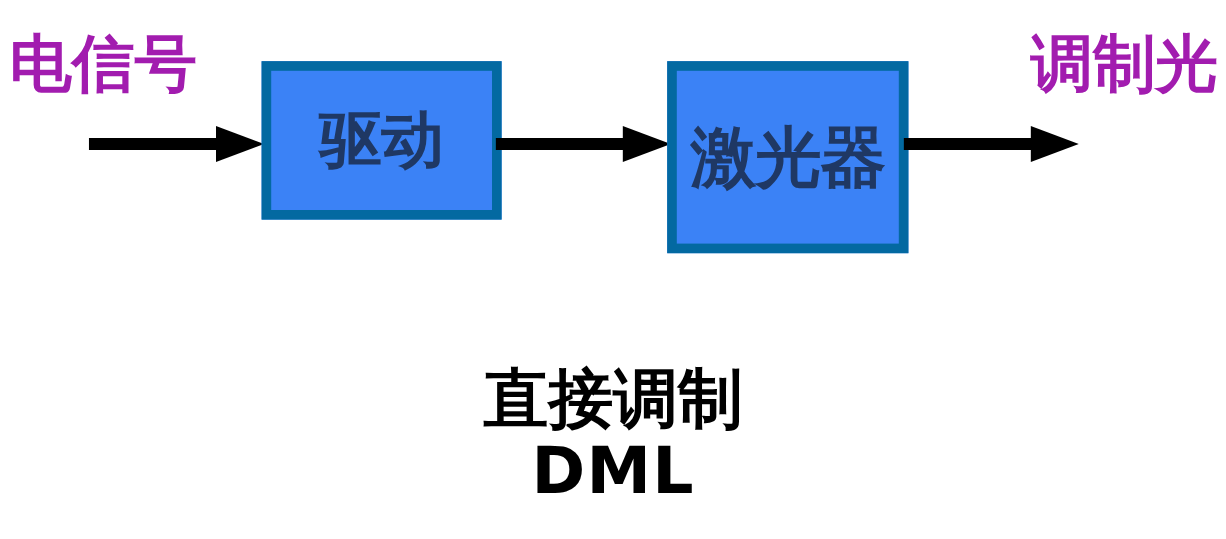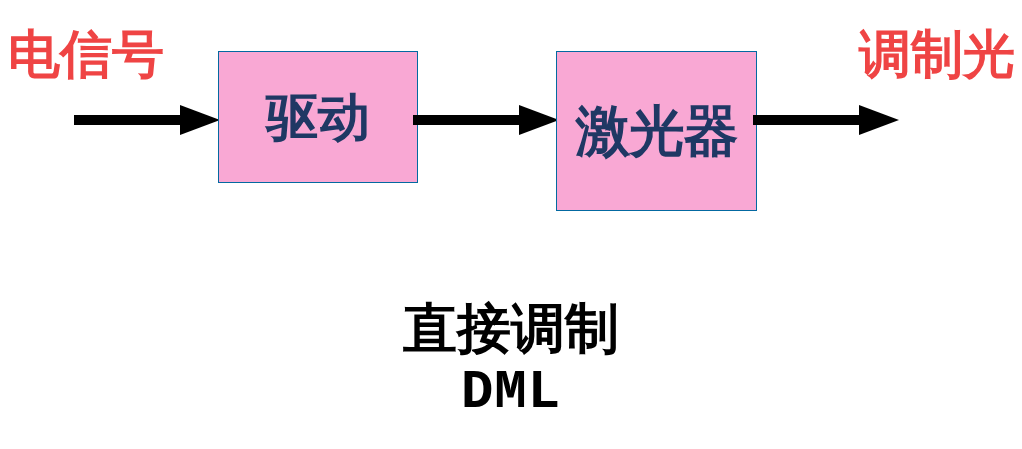--- a/index.html
+++ b/index.html
@@ -17,38 +17,38 @@
   }
 
   
   .endpoint-label {
     position: absolute;
     font-weight: bold;
     font-size: 52px;
     line-height: 1;
     letter-spacing: 0px;
     white-space: nowrap;
-    color: #ef4444;
+    color: #a21caf;
   }
   #label-electrical {
     left: 8px;
     top: 28px;
   }
   #label-optical {
     left: 831px;
     top: 28px;
     margin-left: 28px;
   }
 
   
   .process-box {
     position: absolute;
     box-sizing: border-box;
-    border: 1px solid #0369a1;
-    background: #f9a8d4;
+    border: 8px solid #0369a1;
+    background: #3b82f6;
     display: flex;
     align-items: center;
     justify-content: center;
   }
   .process-box-label {
     font-weight: bold;
     font-size: 52px;
     line-height: 1;
     color: #1f3864;
     white-space: nowrap;
@@ -80,21 +80,20 @@
     display: block;
   }
 
   
   #caption {
     position: absolute;
     left: 0;
     top: 303px;
     width: 1022px;
     text-align: center;
-    font-family: Liberation Mono, monospace;
   }
   .caption-line {
     font-weight: bold;
     color: #000000;
     line-height: 1.12;
     white-space: nowrap;
   }
   #caption-cn {
     font-size: 54px;
   }

